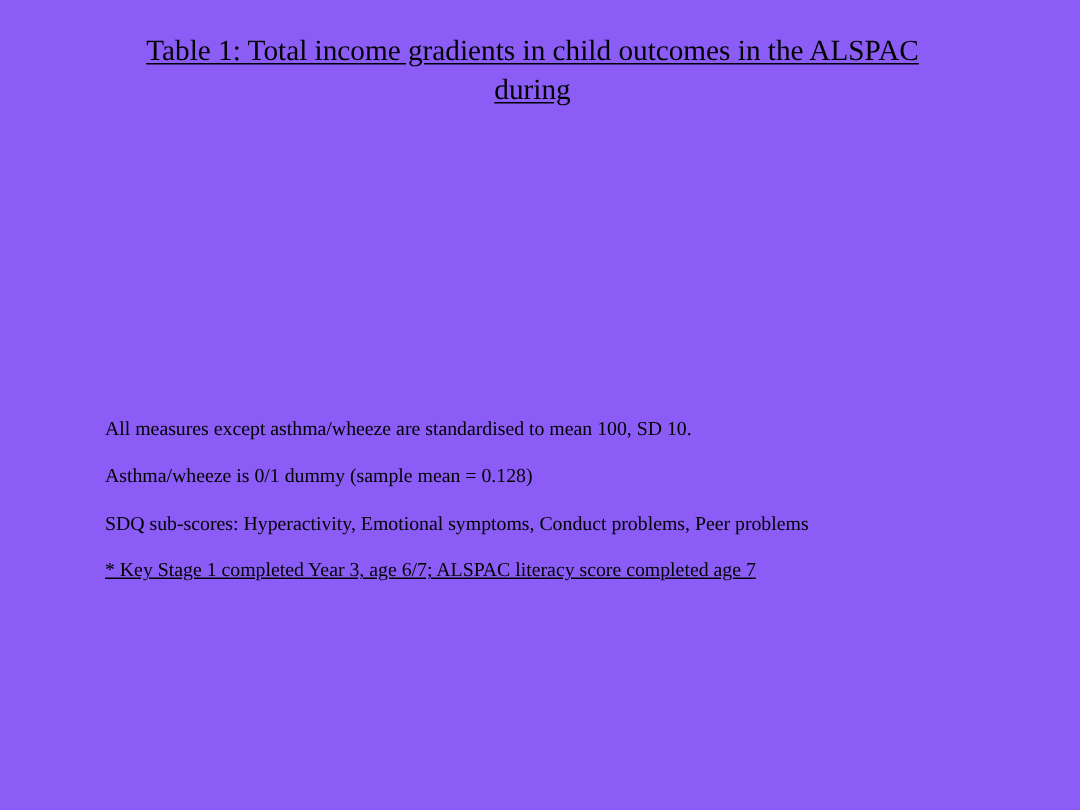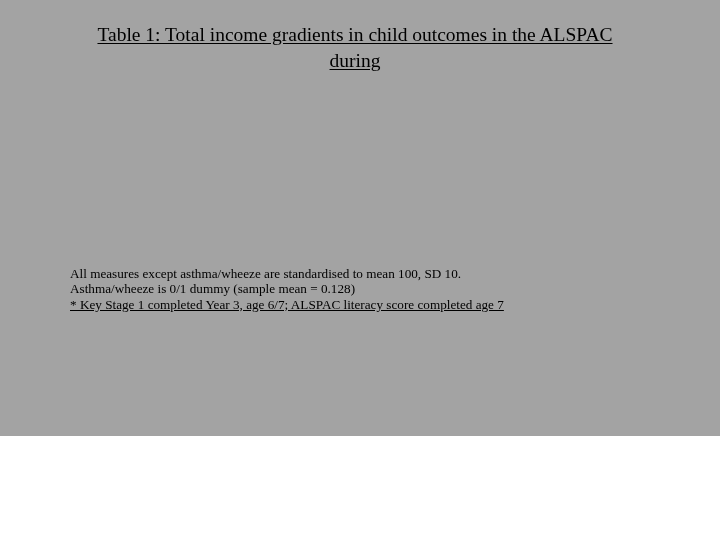--- a/index.html
+++ b/index.html
@@ -13,22 +13,22 @@
     background: #ffffff;
     font-family: "Liberation Serif", "DejaVu Serif", serif;
     color: #000000;
     overflow: hidden;
     position: relative;
   }
 
   #slide {
     position: relative;
     width: 720px;
-    height: 436px;
-    background: #a3a3a3;
+    height: 540px;
+    background: #8b5cf6;
   }
 
   
   #title-block {
     position: absolute;
     left: 58px;
     top: 22px;
     width: 594px;
     text-align: center;
     font-size: 19.5px;
@@ -56,22 +56,22 @@
     left: 70px;
     top: 266px;
     width: 590px;
   }
   .note {
     font-size: 13.2px;
     line-height: 15.4px;
     color: #000000;
     margin: 0;
   }
-  .note-gap-1 { margin-top: 0px; }
-  .note-gap   { }
+  .note-gap-1 { margin-top: 12px; }
+  .note-gap   { margin-top: 16px; }
 
   .note.wide-1 { width: 580px; }
   .note.wide-2 { width: 580px; }
   .note.wide-3 { width: 548px; }
   .note.wide-4 { width: 585px; }
   .note.wide-5 { width: 585px; text-decoration: underline; }
 </style>
 </head>
 <body>
 
@@ -80,16 +80,17 @@
   <div id="title-block">
     <div><span class="title-text">Table 1: Total income gradients in child outcomes in the ALSPAC</span></div>
     <div><span class="title-text">during</span></div>
   </div>
 
   <div id="table-area"></div>
 
   <div id="notes">
     <p class="note wide-1 note-gap-1">All measures except asthma/wheeze are standardised to mean 100, SD 10.</p>
     <p class="note wide-2 note-gap">Asthma/wheeze is 0/1 dummy (sample mean = 0.128)</p>
+    <p class="note wide-4 note-gap">SDQ sub-scores: Hyperactivity, Emotional symptoms, Conduct problems, Peer problems</p>
     <p class="note wide-5 note-gap">* Key Stage 1 completed Year 3, age 6/7; ALSPAC literacy score completed age 7</p>
   </div>
 
 </div>
 
 </body></html>

